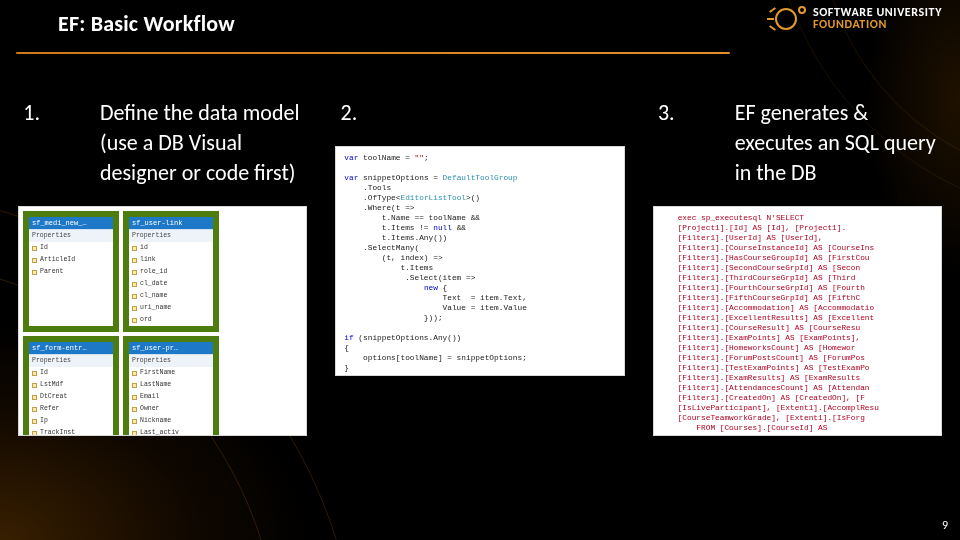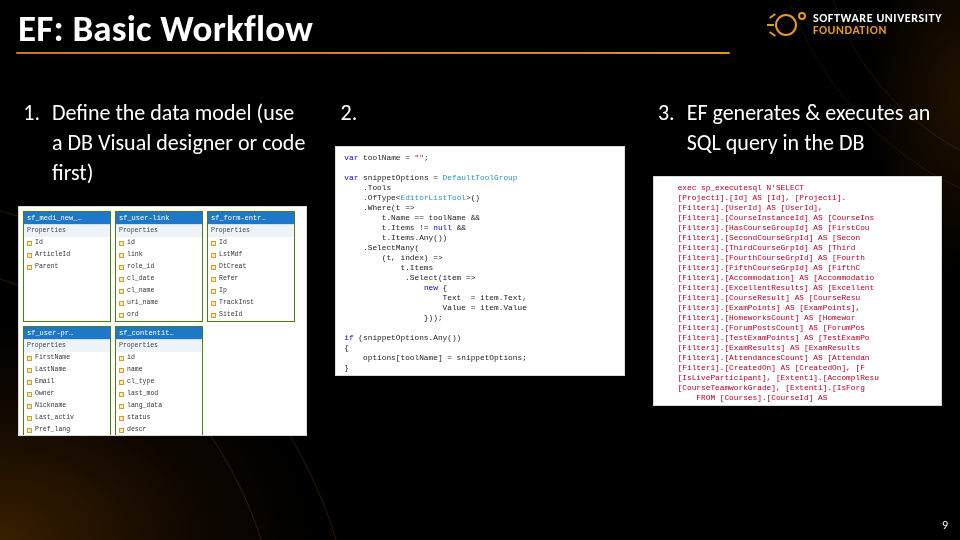--- a/index.html
+++ b/index.html
@@ -22,21 +22,21 @@
   .arc.a1 { width:800px;height:800px; left:-520px; bottom:-520px; }
   .arc.a2 { width:1000px;height:1000px; left:-640px; bottom:-650px; }
   .arc.a3 { width:520px;height:520px; right:-380px; top:-340px; border-color:rgba(255,140,0,0.12);}
   .arc.a4 { width:660px;height:660px; right:-470px; top:-440px; border-color:rgba(255,140,0,0.10);}
 
   .titlebar {
     position: absolute; left: 0; right: 0; top: 6px;
     display: flex; align-items: center; justify-content: space-between;
     padding: 0 18px 0 18px;
   }
-  .title { color: #fff; font-weight: 700; font-size: 37px; letter-spacing: .2px; }
+  .title { color: #fff; font-weight: 700; font-size: 22px; letter-spacing: .2px; margin-left: 40px; }
   .title-underline { position:absolute; left:16px; right:230px; top:52px; height:2px;
     background: linear-gradient(90deg,#cf7a17,#e09025); border-radius:1px; }
 
   
   .logo { display:flex; gap:10px; }
   .bulb { width:34px; height:34px; position:relative; }
   .bulb .lb { width:22px;height:22px;border:2px solid #e39a2a;border-radius:50%;
     position:absolute; left:6px; top:2px; }
   .bulb .rays span{ position:absolute; width:7px;height:2px;background:#e39a2a; }
   .bulb .r1{left:-2px;top:12px;}
@@ -47,35 +47,35 @@
   .logotext .l1{ font-size:12px; font-weight:700; color:#fff; letter-spacing:.6px; }
   .logotext .l2{ font-size:12px; font-weight:700; color:#e39a2a; letter-spacing:.6px; }
 
   .cols {
     position:absolute; left:18px; right:18px; top:98px; bottom:42px;
     display:flex; gap:28px;
   }
   .col { flex:1; display:flex; flex-direction:column; }
   .bullet { display:flex; gap:12px; font-size:22px; line-height:30px; font-weight:400; }
   .bullet .num { min-width:22px; text-align:right; }
-  .bullet .txt { flex:1; }
+  .bullet .txt { flex:1;margin-left:48px; }
   code.inline { font-family: Consolas,"Courier New",monospace; font-size:22px; font-weight:700; }
 
   .shot {
     margin-top:18px;
     background:#fff; color:#333;
     width: 100%; height: 230px;
     border:1px solid #d8d8d8;
     font-family: Consolas,"Courier New",monospace;
     font-size:7.8px; line-height:10px;
     overflow:hidden; position:relative;
   }
   
   .vs-wrap { display:flex; flex-wrap:wrap; gap:4px; padding:4px; }
-  .vs-panel { border:1px solid #4d7c0f; width:88px; background:#fff; }
+  .vs-panel { border:6px solid #4d7c0f; width:96px; background:#fff; }
   .vs-panel .hd{ background:#1e78c8; color:#fff; font-size:7px; padding:1px 3px; white-space:nowrap; overflow:hidden; text-overflow:ellipsis;}
   .vs-panel .sec{ background:#eef3f9; color:#444; font-size:6.5px; padding:1px 3px; border-top:1px solid #cfe1f3;}
   .vs-panel .row{ font-size:6.5px; padding:1px 3px; color:#333; display:flex; gap:3px; align-items:center;}
   .vs-panel .row .k{width:5px;height:5px;border:1px solid #bfa14a;background:#ffe9a8;}
   
   .code { padding:6px 8px; white-space:pre; color:#222; }
   .kw{color:#0000c8;} .str{color:#a31515;} .ty{color:#2b91af;}
   
   .sql { padding:6px 24px; white-space:pre; color:#b00020; }
 

